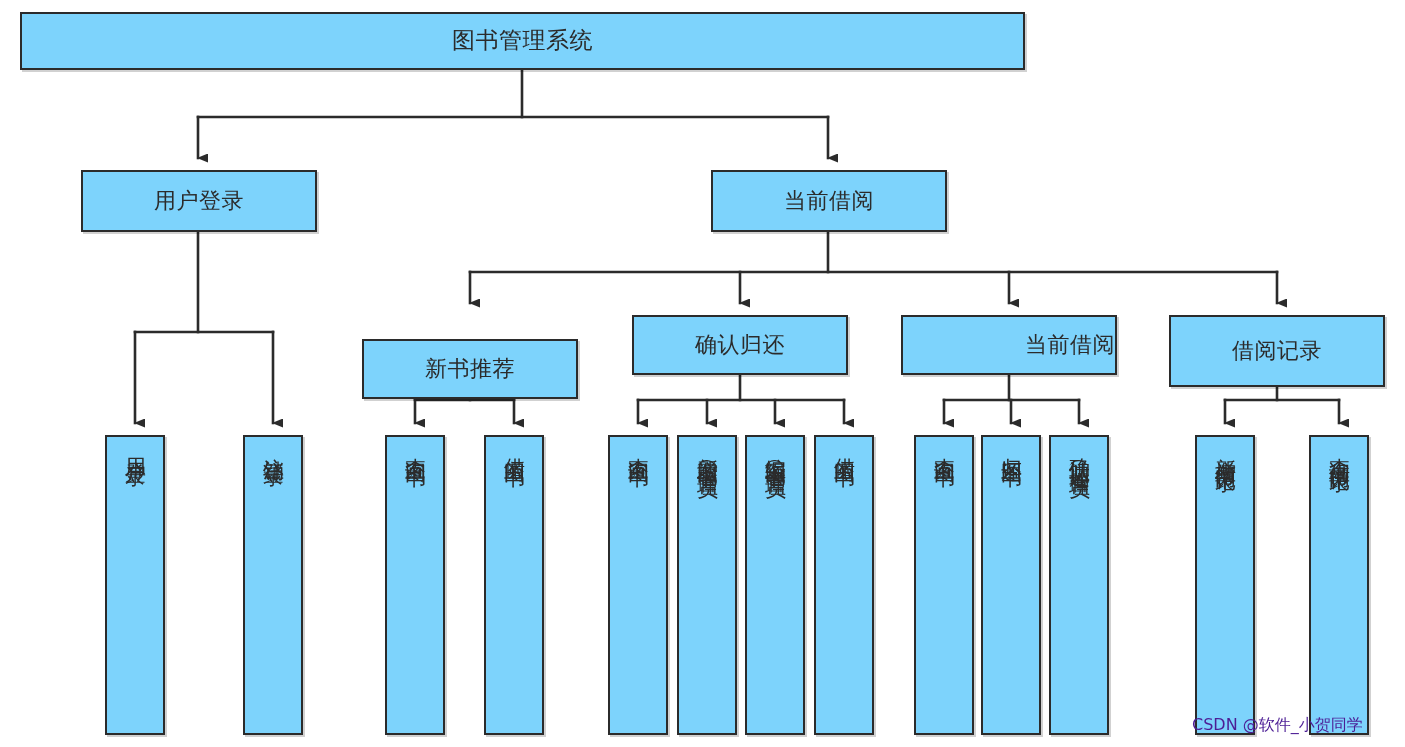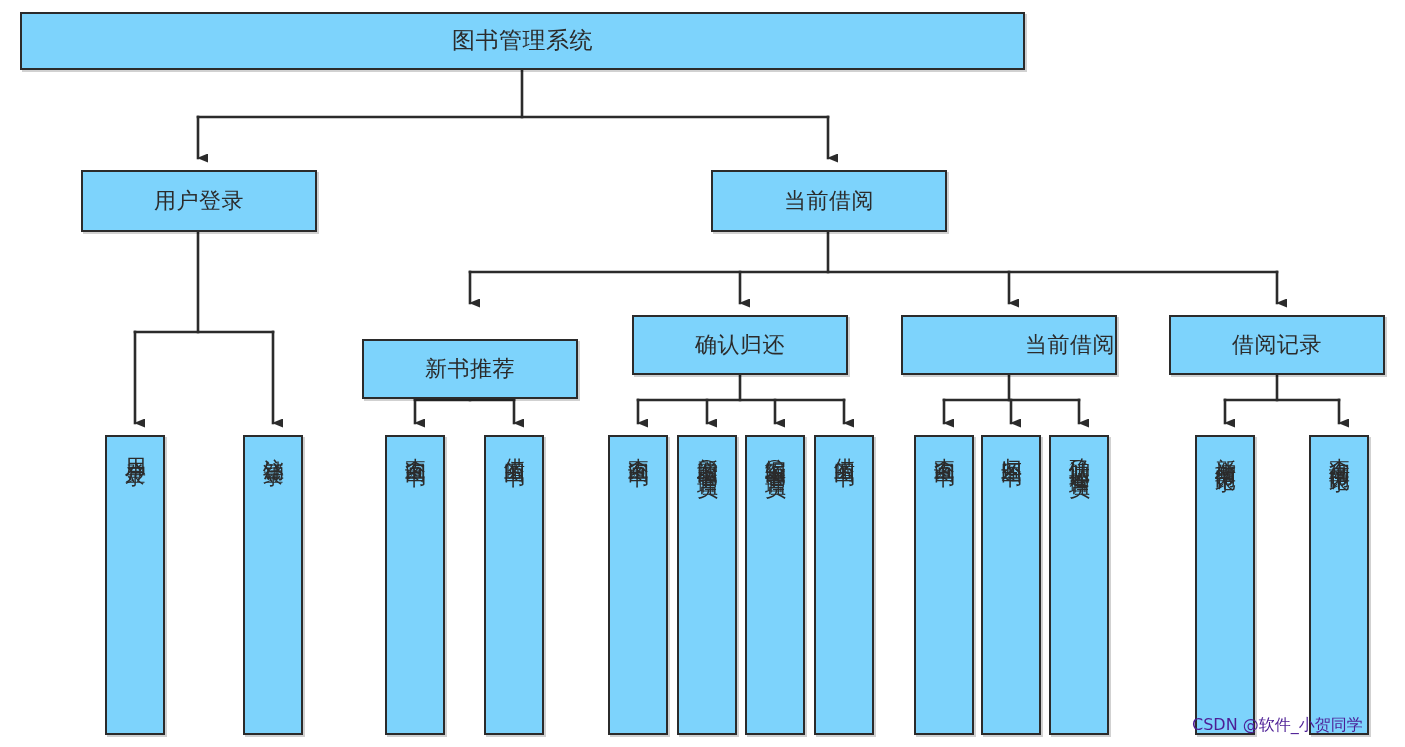--- a/index.html
+++ b/index.html
@@ -144,21 +144,21 @@
   </div>
 
   <div class="node-box horizontal" style="left:632px; top:315px; width:216px; height:60px;">
     <span class="node-label">确认归还</span>
   </div>
 
   <div class="node-box horizontal" style="left:901px; top:315px; width:216px; height:60px;justify-content:flex-end;">
     <span class="node-label">当前借阅</span>
   </div>
 
-  <div class="node-box horizontal" style="left:1169px; top:315px; width:216px; height:60px;">
+  <div class="node-box horizontal" style="left:1169px; top:315px; width:216px; height:72px;">
     <span class="node-label">借阅记录</span>
   </div>
 
   <div class="node-box vertical" style="left:105px; top:435px; width:60px; height:300px;">
     <span class="node-label">用户登录</span>
   </div>
 
   <div class="node-box vertical" style="left:243px; top:435px; width:60px; height:300px;">
     <span class="node-label">注销登录</span>
   </div>

